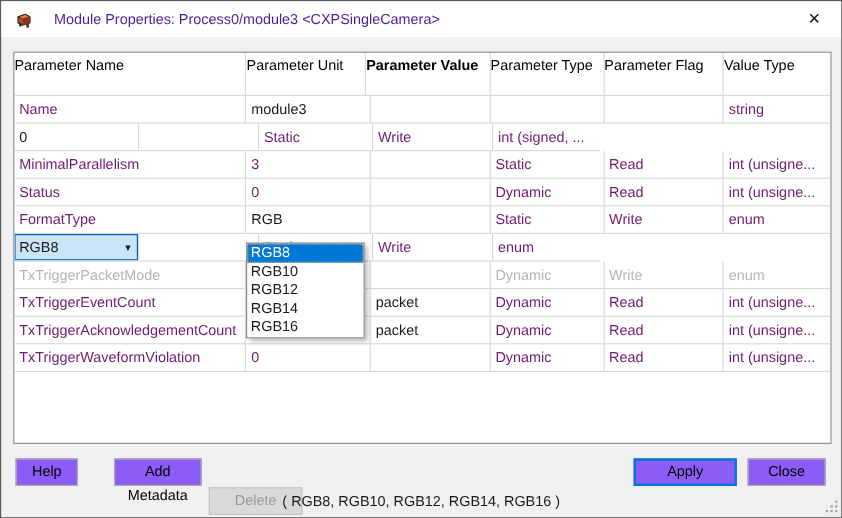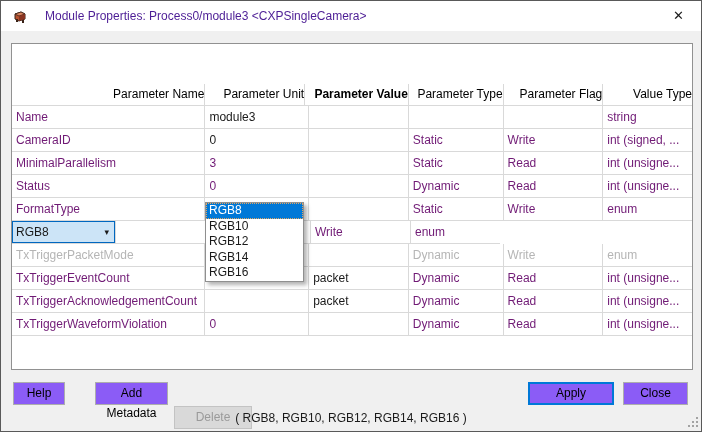--- a/index.html
+++ b/index.html
@@ -15,21 +15,21 @@
   .title-text { position:absolute; left:44px; top:8px; color:#4c1d95; font-size:12px; white-space:nowrap; }
   .close-btn { position:absolute; right:0; top:0; width:45px; height:29px; text-align:center;
                line-height:29px; font-size:13px; color:#1a1a1a; cursor:default; }
 
   
   .ptable { position:absolute; left:10px; top:42px; width:682px; height:327px;
             background:#ffffff; border:1px solid #919191; overflow:hidden; }
   .tr { display:flex; }
   .th, .td { border-right:1px solid #d9d9d9; border-bottom:1px solid #d9d9d9;
              overflow:hidden; white-space:nowrap; }
-  .th { height:22px; line-height:21px; text-align:right; color:#000;margin-top:40px; }
+  .th { height:36px; line-height:21px; text-align:left; color:#000; }
   .th.b { font-weight:bold; }
   .td { height:23px; line-height:22px; padding-left:4px; }
   .c0 { width:194px; } .c1 { width:104px; } .c2 { width:100px; }
   .c3 { width:95px; }  .c4 { width:100px; } .c5 { width:89px; border-right:none; }
   .black { color:#1a1a1a; } .gray { color:#701a75; } .dis { color:#b5b5b5; }
 
   
   .td.combocell { padding:0; }
   .combo { position:relative; width:100%; height:100%; background:#cce4f7;
            border:1px solid #0067c0; display:flex; align-items:center; padding-left:3px;
@@ -87,21 +87,20 @@
     <div>
         <div class="tr">
           <div class="td c0 gray">Name</div>
           <div class="td c1 black">module3</div>
           <div class="td c2 black"></div>
           <div class="td c3 gray"></div>
           <div class="td c4 gray"></div>
           <div class="td c5 gray">string</div>
         </div>
         <div class="tr">
-          <div class="td c0 gray">CameraID</div>
           <div class="td c1 black">0</div>
           <div class="td c2 black"></div>
           <div class="td c3 gray">Static</div>
           <div class="td c4 gray">Write</div>
           <div class="td c5 gray">int (signed, ...</div>
         </div>
         <div class="tr">
           <div class="td c0 gray">MinimalParallelism</div>
           <div class="td c1 gray">3</div>
           <div class="td c2 black"></div>

